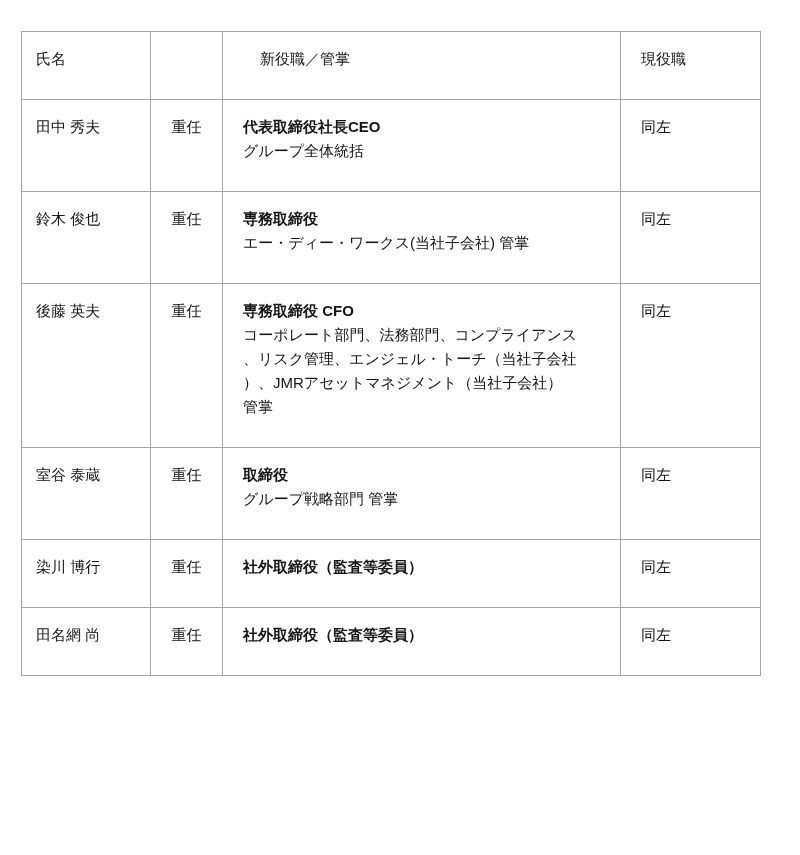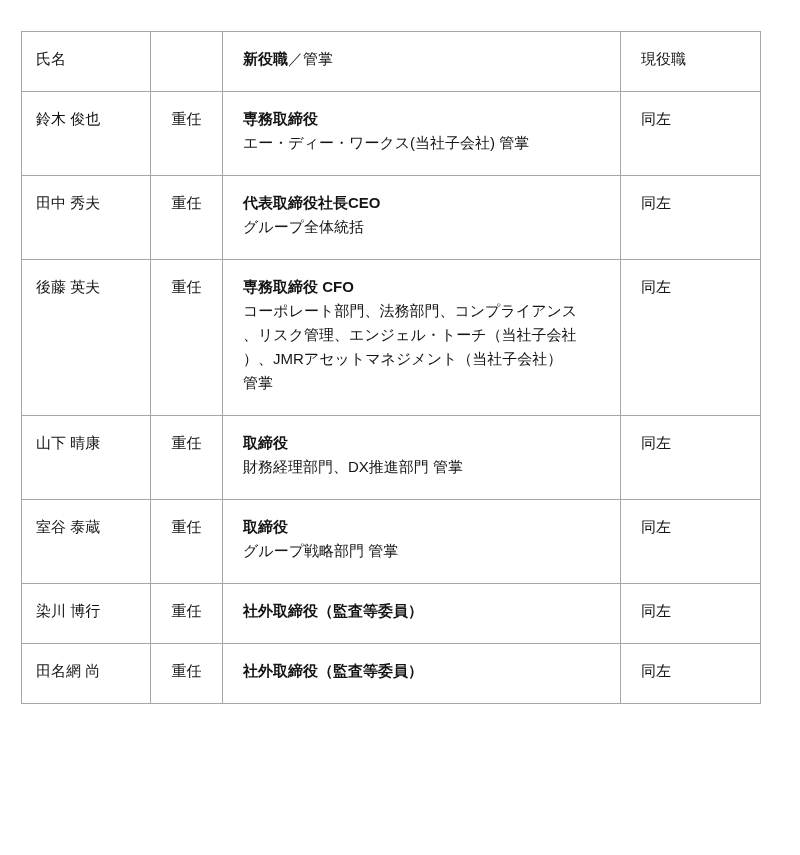--- a/index.html
+++ b/index.html
@@ -20,28 +20,28 @@
   table.appointments{
     border-collapse:collapse;
     table-layout:fixed;
     width:739px;
   }
   th,td{
     border:1px solid var(--border-color);
     vertical-align:top;
     text-align:left;
     font-weight:400;
-    padding:15px 18px 20px 20px;
+    padding:15px 18px 28px 20px;
     overflow:hidden;
   }
   .c-name{width:129px;padding-left:14px;}
   .c-status{width:72px;text-align:center;padding-left:4px;padding-right:4px;}
   .c-pos{width:398px;}
   .c-cur{width:140px;margin-left:37px;}
-  .bold{font-weight:700;}
+  .bold{font-weight:400;margin-left:17px;}
   .pos-title{font-weight:700;}
   .pos-desc{white-space:pre-line;font-weight:400;}
   .pos-desc:empty{display:none;}
 </style>
 </head>
 <body>
 
 <div class="page">
   <table class="appointments">
     <colgroup>
@@ -53,55 +53,46 @@
     <thead>
       <tr>
         <th class="c-name">氏名</th>
         <th class="c-status"></th>
         <th class="c-pos"><span class="bold">新役職</span><span>／管掌</span></th>
         <th class="c-cur">現役職</th>
       </tr>
     </thead>
     <tbody>
         <tr>
+    <td class="c-name">田中 秀夫</td>
+    <td class="c-status">重任</td>
+    <td class="c-pos">
+      <div class="pos-title">代表取締役社長CEO</div>
+      <div class="pos-desc">グループ全体統括</div>
+    </td>
+    <td class="c-cur">同左</td>
+  </tr>
+        <tr>
     <td class="c-name">鈴木 俊也</td>
     <td class="c-status">重任</td>
     <td class="c-pos">
       <div class="pos-title">専務取締役</div>
       <div class="pos-desc">エー・ディー・ワークス(当社子会社) 管掌</div>
-    </td>
-    <td class="c-cur">同左</td>
-  </tr>
-        <tr>
-    <td class="c-name">田中 秀夫</td>
-    <td class="c-status">重任</td>
-    <td class="c-pos">
-      <div class="pos-title">代表取締役社長CEO</div>
-      <div class="pos-desc">グループ全体統括</div>
     </td>
     <td class="c-cur">同左</td>
   </tr>
         <tr>
     <td class="c-name">後藤 英夫</td>
     <td class="c-status">重任</td>
     <td class="c-pos">
       <div class="pos-title">専務取締役 CFO</div>
       <div class="pos-desc">コーポレート部門、法務部門、コンプライアンス
 、リスク管理、エンジェル・トーチ（当社子会社
 ）、JMRアセットマネジメント（当社子会社）
 管掌</div>
-    </td>
-    <td class="c-cur">同左</td>
-  </tr>
-        <tr>
-    <td class="c-name">山下 晴康</td>
-    <td class="c-status">重任</td>
-    <td class="c-pos">
-      <div class="pos-title">取締役</div>
-      <div class="pos-desc">財務経理部門、DX推進部門 管掌</div>
     </td>
     <td class="c-cur">同左</td>
   </tr>
         <tr>
     <td class="c-name">室谷 泰蔵</td>
     <td class="c-status">重任</td>
     <td class="c-pos">
       <div class="pos-title">取締役</div>
       <div class="pos-desc">グループ戦略部門 管掌</div>
     </td>

